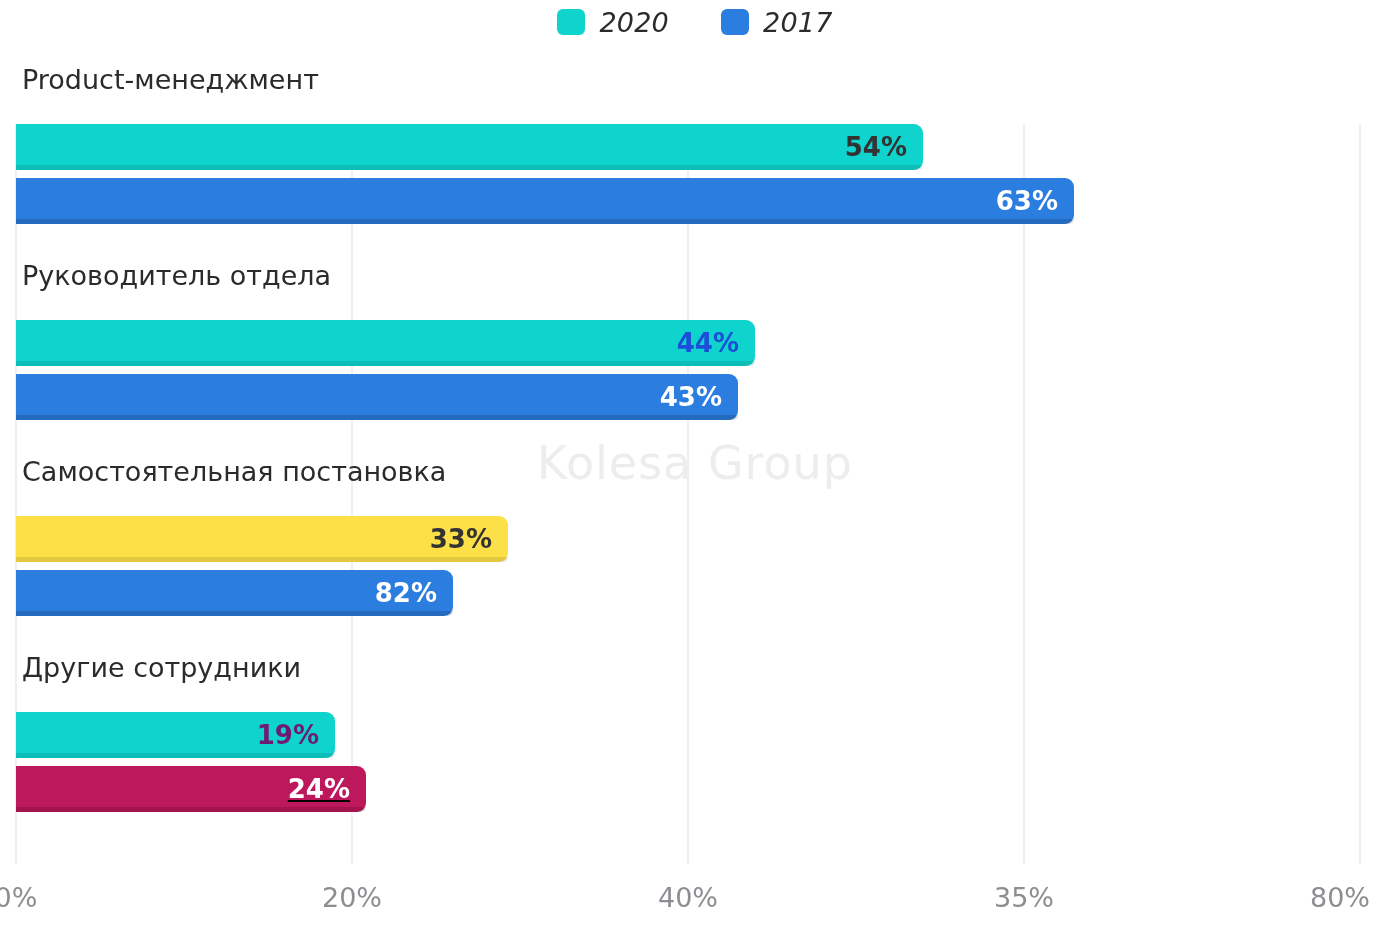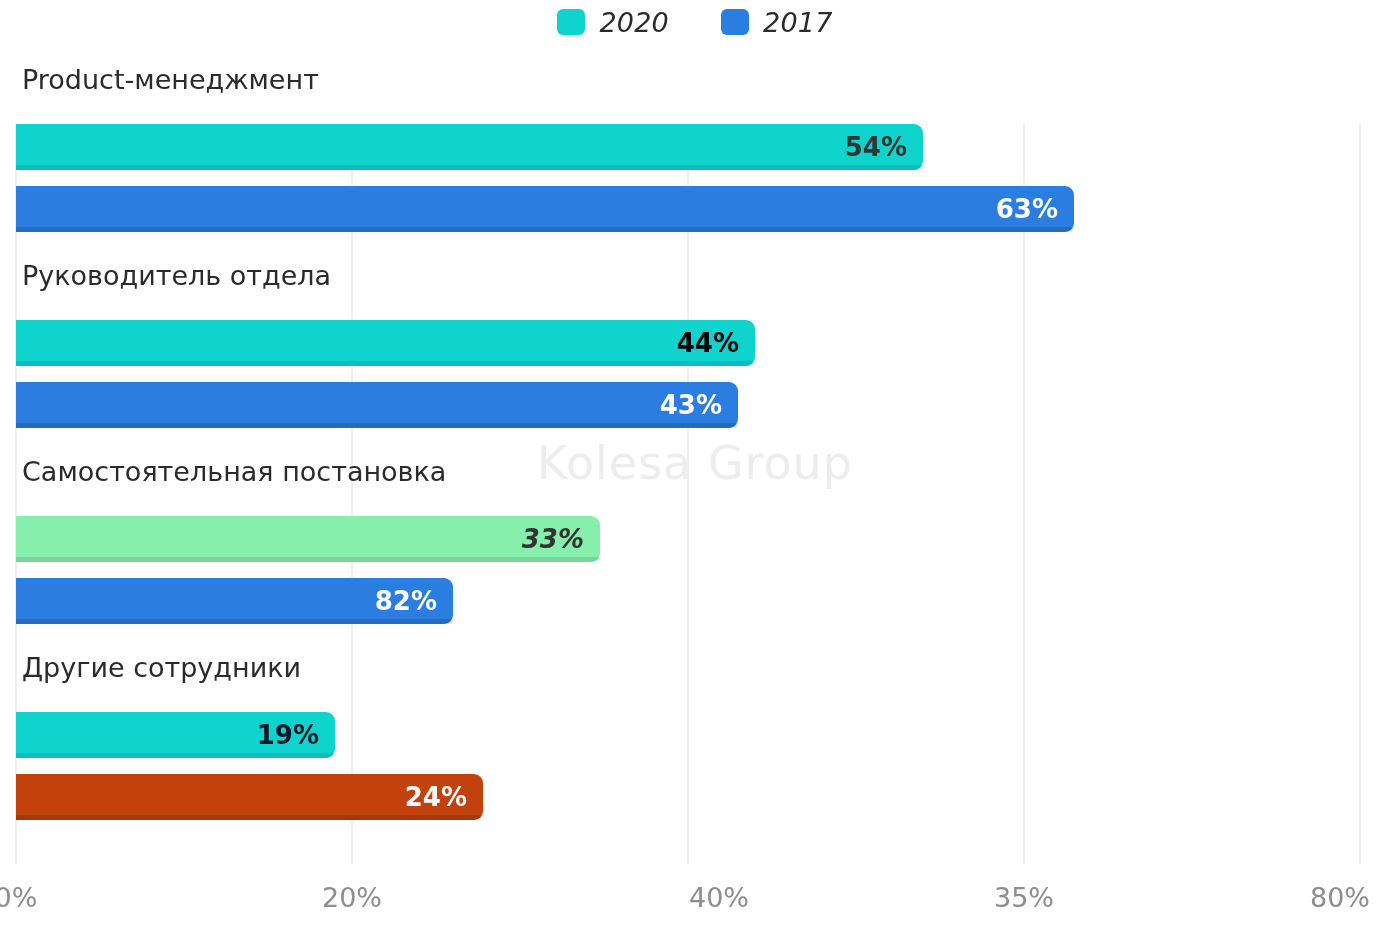--- a/index.html
+++ b/index.html
@@ -125,21 +125,21 @@
     left: 0;
     top: 0;
     height: 46px;
     border-radius: 0 9px 9px 0;
     box-sizing: border-box;
     display: flex;
     align-items: center;
     justify-content: flex-end;
   }
   .bar-2020 { background: #0fd3cd; padding-left: 32px; }
-  .bar-2021 { background: #2b7de0; margin-top: 8px; }
+  .bar-2021 { background: #2b7de0; }
   .bar-2020::after,
   .bar-2021::after {
     content: "";
     position: absolute;
     left: 0;
     right: 0;
     bottom: 0;
     height: 5px;
     border-radius: 0 0 9px 0;
   }
@@ -217,62 +217,62 @@
           <div class="bar bar-2021" id="b0s1" style="width: 1058px; background: rgb(43, 125, 224);">
             <span class="bar-value v-2021" style="color: rgb(255, 255, 255);">63%</span>
           </div>
         </div>
       </div>
 
       <div class="group" style="top:218px">
         <div class="cat-label">Руководитель отдела</div>
         <div class="bar-row" style="top:58px">
           <div class="bar bar-2020" id="b1s0" style="width: 739px; background: rgb(15, 211, 205);">
-            <span class="bar-value v-2020" style="color: #000000;">44%</span>
+            <span class="bar-value v-2020" style="color: #1d4ed8;">44%</span>
           </div>
         </div>
         <div class="bar-row" style="top:112px">
           <div class="bar bar-2021" id="b1s1" style="width: 722px; background: rgb(43, 125, 224);">
             <span class="bar-value v-2021" style="color: rgb(255, 255, 255);">43%</span>
           </div>
         </div>
       </div>
 
       <div class="group" style="top:414px">
         <div class="cat-label">Самостоятельная постановка</div>
         <div class="bar-row" style="top:58px">
-          <div class="bar bar-2020" id="b2s0" style="width: 584px; background: #86efac; font-style: italic;">
+          <div class="bar bar-2020" id="b2s0" style="width: 492px; background: #fde047;">
             <span class="bar-value v-2020" style="color: rgb(51, 51, 51);">33%</span>
           </div>
         </div>
         <div class="bar-row" style="top:112px">
           <div class="bar bar-2021" id="b2s1" style="width: 437px; background: rgb(43, 125, 224);">
             <span class="bar-value v-2021" style="color: rgb(255, 255, 255);">82%</span>
           </div>
         </div>
       </div>
 
       <div class="group" style="top:610px">
         <div class="cat-label">Другие сотрудники</div>
         <div class="bar-row" style="top:58px">
           <div class="bar bar-2020" id="b3s0" style="width: 319px; background: rgb(15, 211, 205);">
-            <span class="bar-value v-2020" style="color: #0f172a;">19%</span>
-          </div>
-        </div>
-        <div class="bar-row" style="top:112px">
-          <div class="bar bar-2021" id="b3s1" style="width: 467px; background: #c2410c;">
+            <span class="bar-value v-2020" style="color: #701a75;">19%</span>
+          </div>
+        </div>
+        <div class="bar-row" style="top:112px">
+          <div class="bar bar-2021" id="b3s1" style="width: 350px; background: #be185d; text-decoration: underline;">
             <span class="bar-value v-2021" style="color: rgb(255, 255, 255);">24%</span>
           </div>
         </div>
       </div>
 
     </div>
   </div>
 
   <div class="xaxis">
     <div class="xtick" style="left:16px">0%</div>
     <div class="xtick" style="left:352px">20%</div>
-    <div class="xtick" style="left:719px">40%</div>
+    <div class="xtick" style="left:688px">40%</div>
     <div class="xtick" style="left:1024px">35%</div>
     <div class="xtick" style="left:1340px">80%</div>
   </div>
 
 </div>
 
 </body></html>

